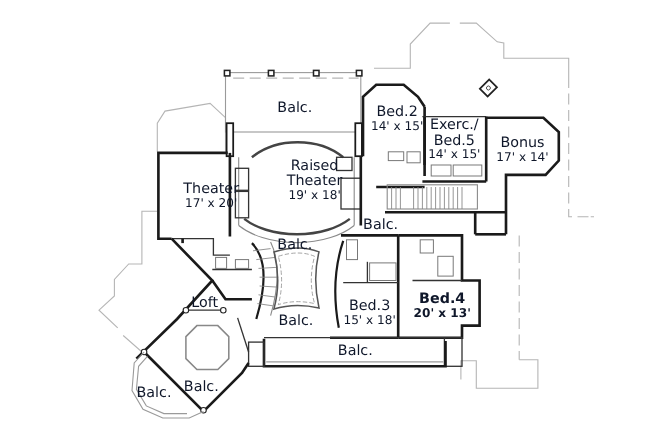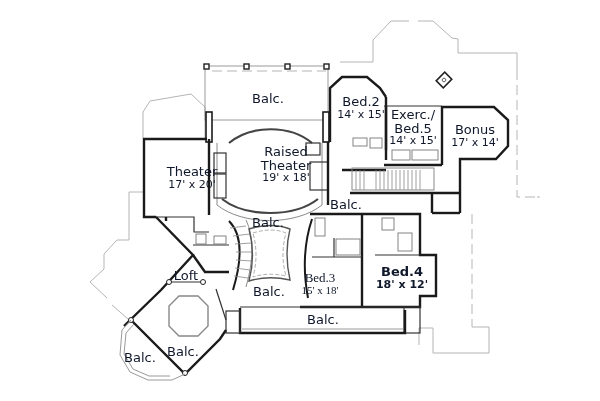--- a/index.html
+++ b/index.html
@@ -204,27 +204,27 @@
 <div class="lbl" style="left:475px;top:136px;">
   <span class="n">Bonus</span>
   <span class="d">17' x 14'</span>
 </div>
 <div class="lbl" style="left:268px;top:223px;">
   <span class="n">Balc.</span>
 </div>
 <div class="lbl" style="left:346px;top:205px;">
   <span class="n">Balc.</span>
 </div>
-<div class="lbl" style="left:320px;top:284px;font-family:Liberation Serif, serif;">
+<div class="lbl" style="left:336px;top:284px;">
   <span class="n">Bed.3</span>
   <span class="d">15' x 18'</span>
 </div>
 <div class="lbl" style="left:402px;top:278px;font-weight:bold;">
   <span class="n">Bed.4</span>
-  <span class="d">18' x 12'</span>
+  <span class="d">20' x 13'</span>
 </div>
 <div class="lbl" style="left:269px;top:292px;">
   <span class="n">Balc.</span>
 </div>
 <div class="lbl" style="left:323px;top:320px;">
   <span class="n">Balc.</span>
 </div>
 <div class="lbl" style="left:186px;top:276px;">
   <span class="n">Loft</span>
 </div>

